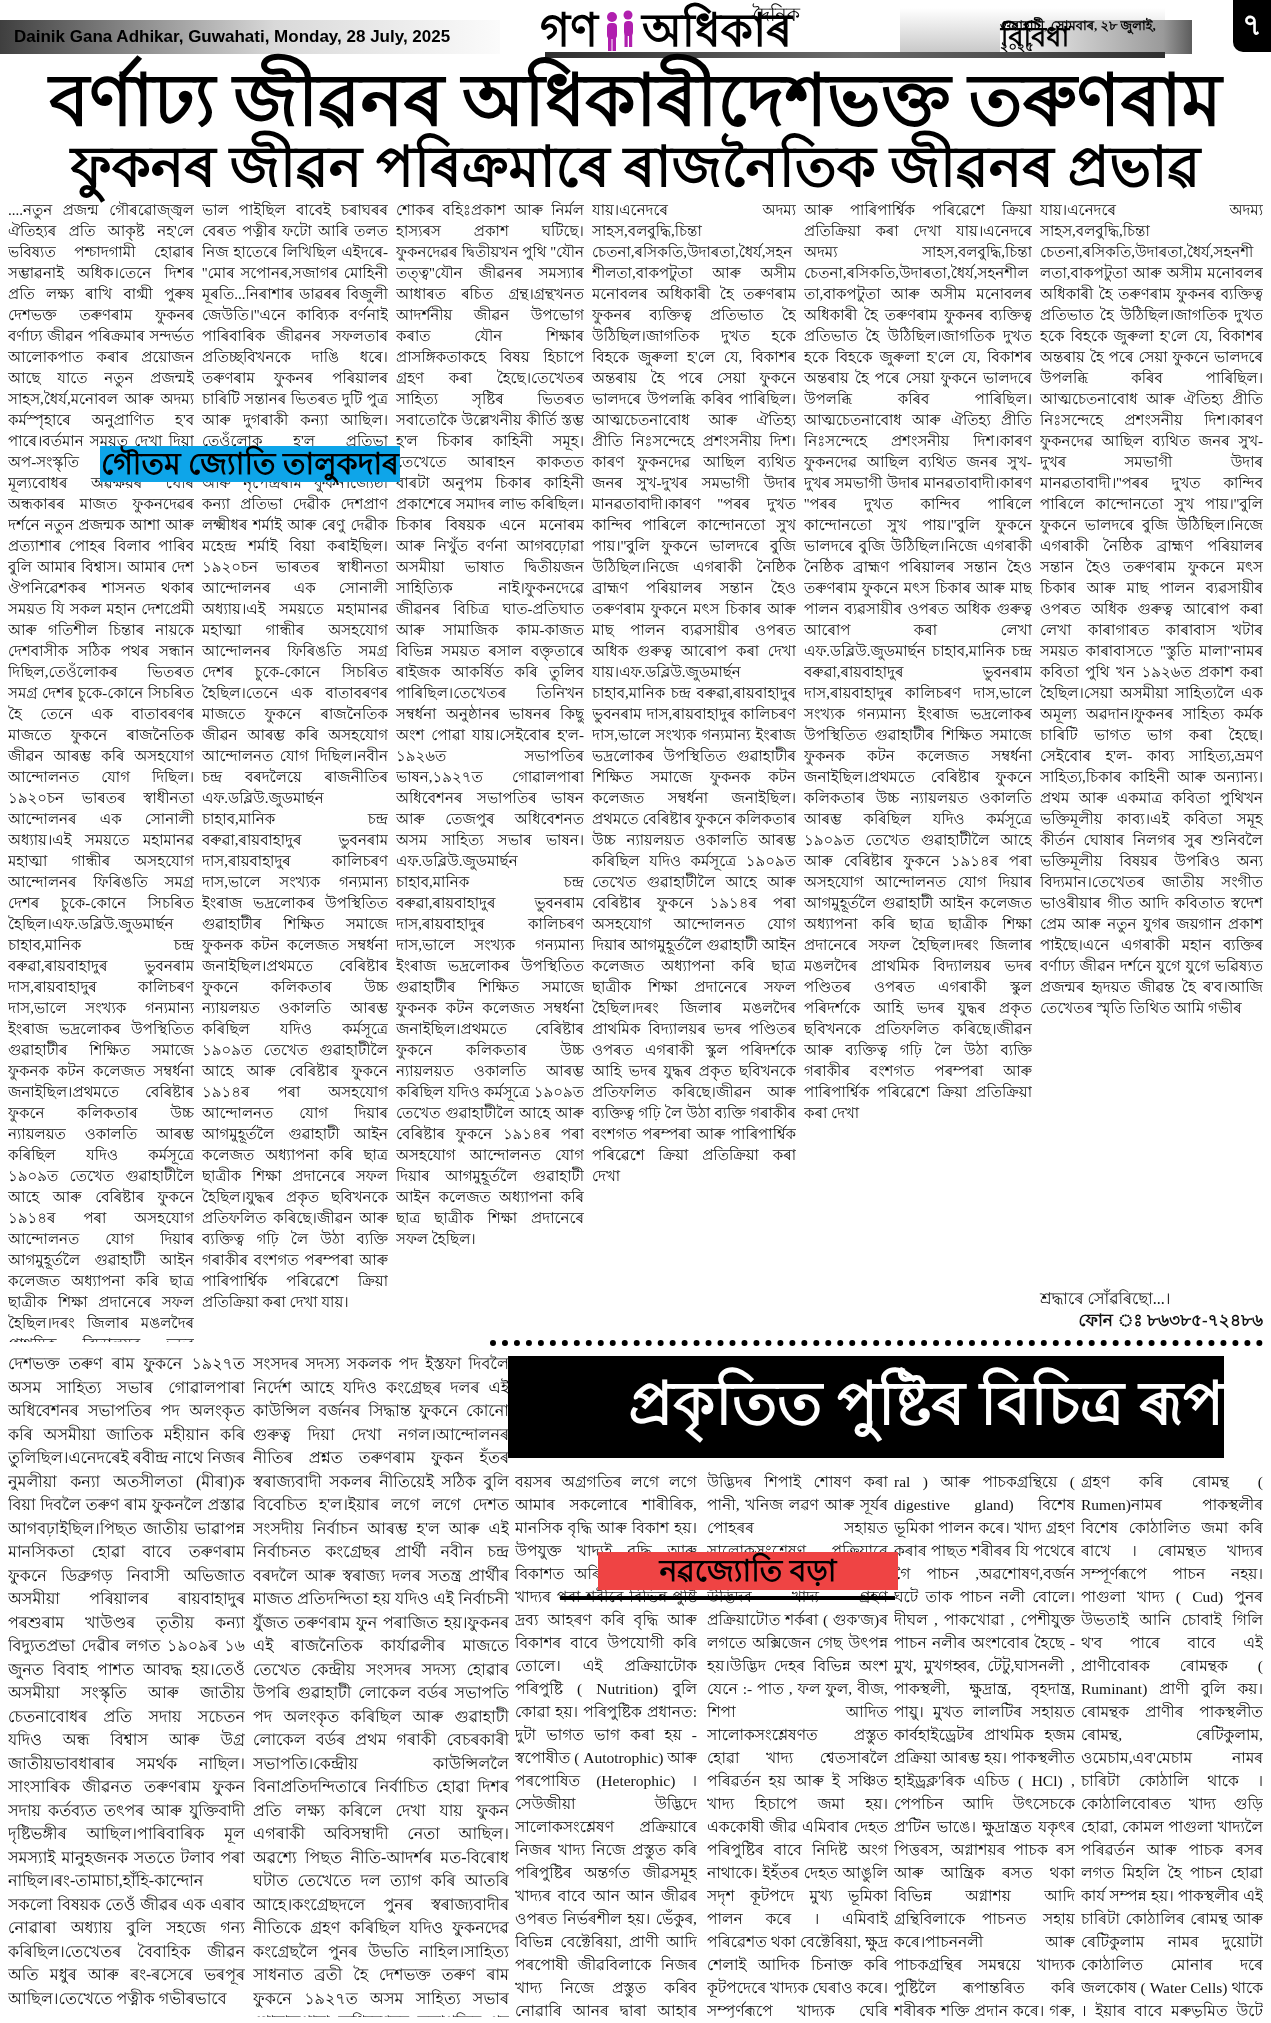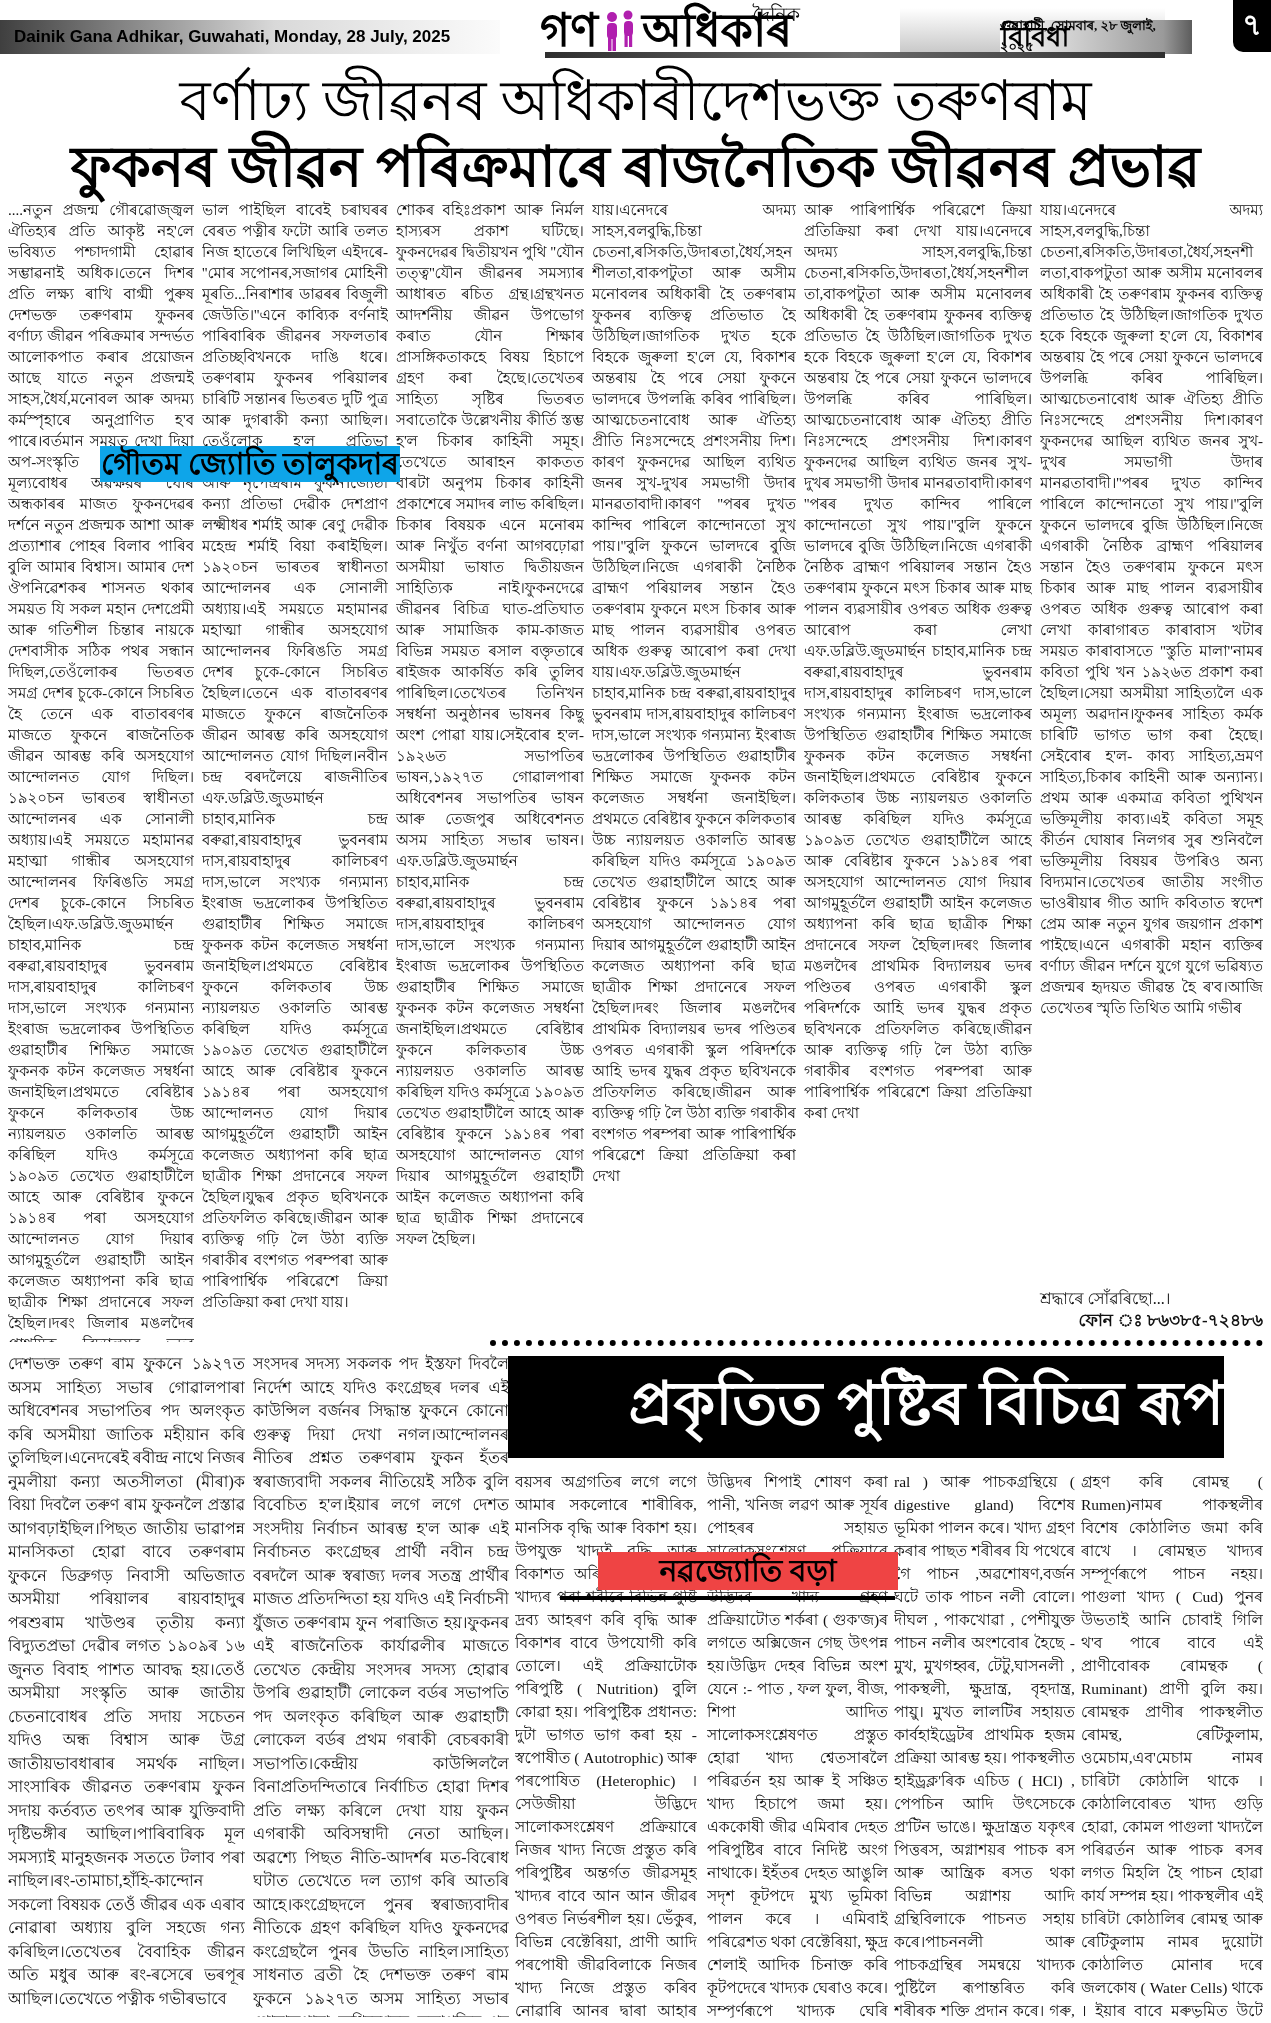--- a/index.html
+++ b/index.html
@@ -19,22 +19,22 @@
      background:linear-gradient(to bottom,#ffffff,#c9c9c9);}
   .hdr-bar{left:545px;top:52px;width:620px;height:6px;
      background:linear-gradient(to right,#2f2f2f,#6b6b6b,#2f2f2f);}
   .masthead-small{left:620px;top:0;width:180px;text-align:right;font-size:19px;font-weight:normal;color:#000;}
   .masthead{left:540px;top:6px;width:380px;height:50px;display:flex;align-items:center;justify-content:flex-start;gap:0;}
   .masthead .big{font-size:46px;font-weight:bold;color:#000;line-height:46px;}
   .section-label{left:955px;top:16px;width:160px;text-align:center;font-size:27px;font-weight:bold;color:#000;}
   .pagenum-box{left:1233px;top:0;width:38px;height:52px;background:#000;border-radius:0 0 0 10px;
      display:flex;align-items:center;justify-content:center;color:#fff;font-size:30px;font-weight:bold;}
   
-  .headline1{left:10px;top:68px;width:1251px;text-align:center;font-size:56px;line-height:66px;
-     font-weight:normal;color:#000;letter-spacing:0px;}
+  .headline1{left:10px;top:68px;width:1251px;text-align:center;font-size:72px;line-height:66px;
+     font-weight:bold;color:#000;letter-spacing:0px;}
   .headline2{left:10px;top:134px;width:1251px;text-align:center;font-size:56px;line-height:66px;
      font-weight:bold;color:#000;}
   
   .col{position:absolute;top:200px;height:1142px;font-size:15px;line-height:21px;
      text-align:justify;overflow:hidden;overflow-wrap:anywhere;color:#111;}
   .c1{left:8px;width:186px;}
   .c2{left:202px;width:186px;}
   .c3{left:396px;width:188px;}
   .c4{left:592px;width:204px;}
   .c5{left:804px;width:228px;}

